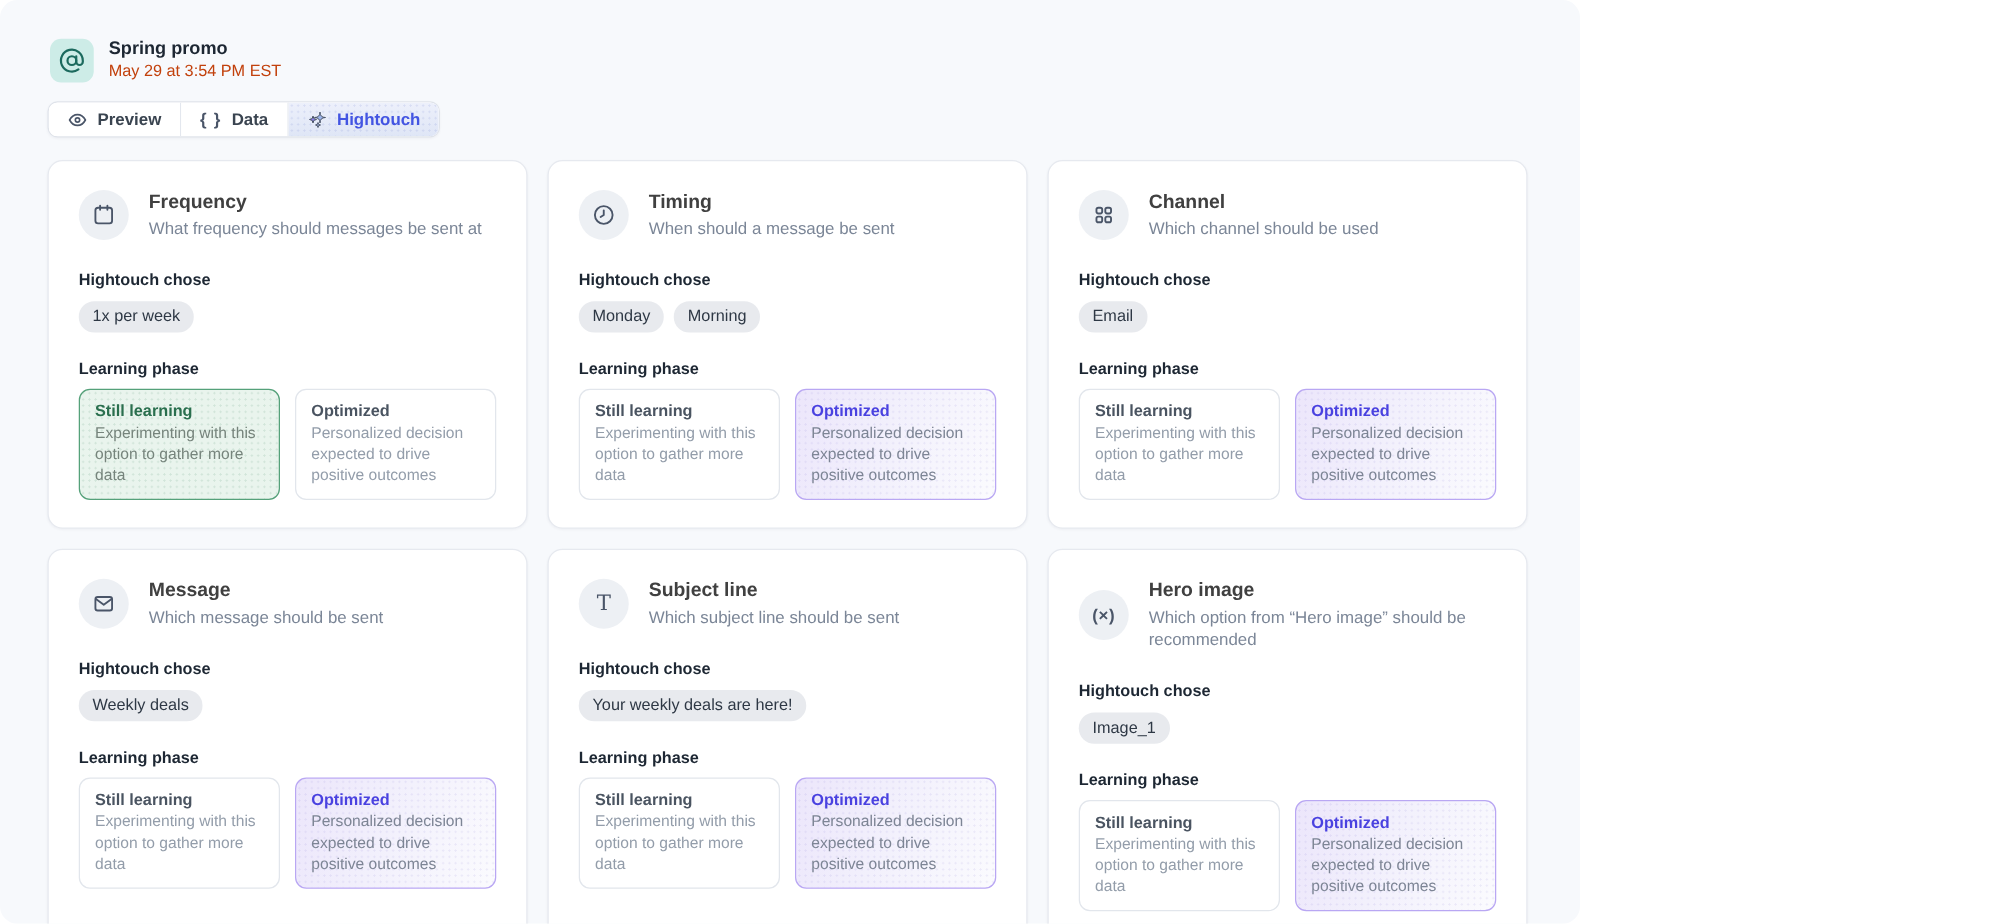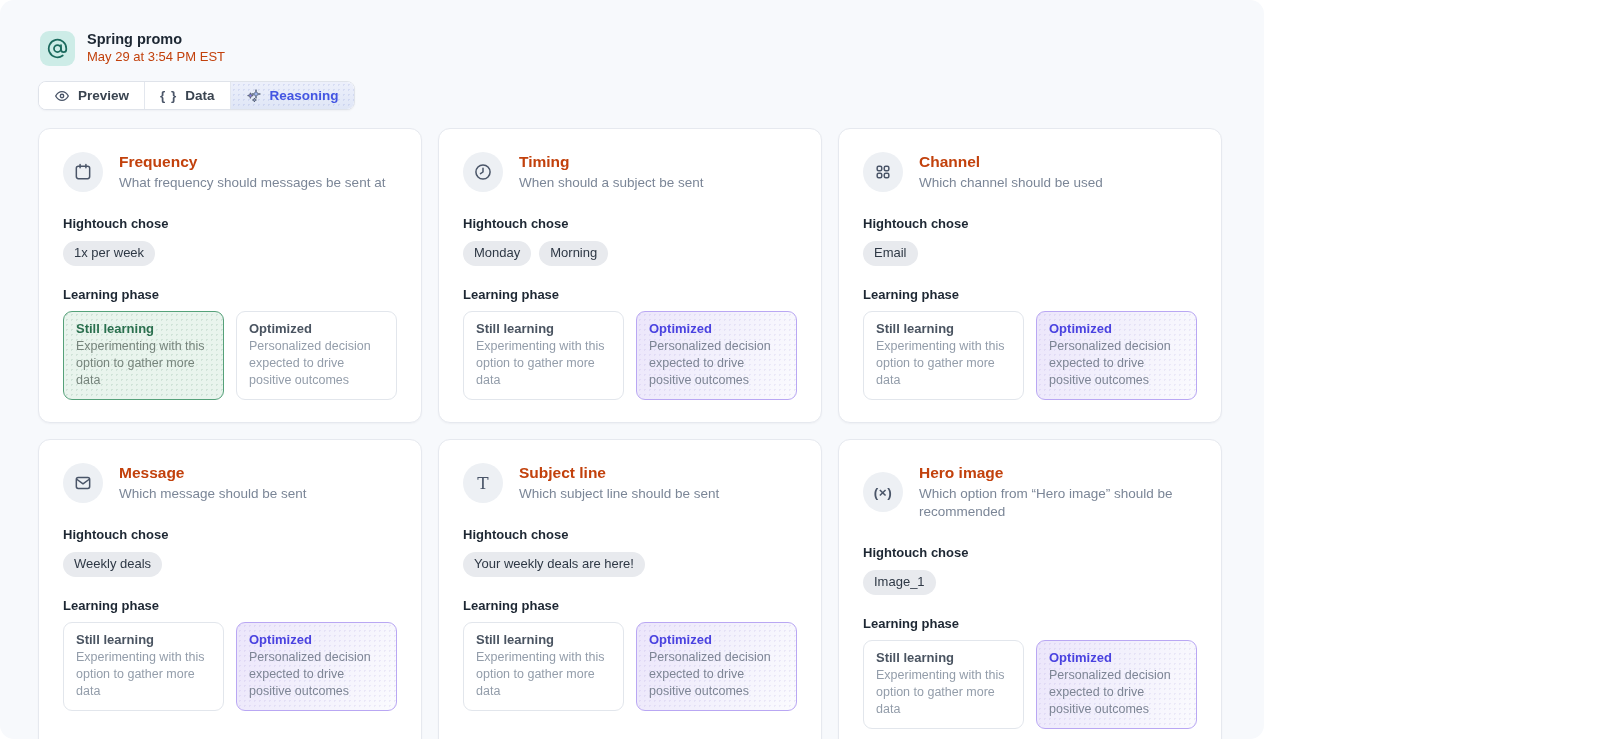--- a/index.html
+++ b/index.html
@@ -51,21 +51,21 @@
     box-shadow:0 1px 2px rgba(16,24,40,.04);
   }
   .card-head { display:flex; align-items:center; gap:16px; margin-bottom:24px; }
   .icon-circle {
     width:40px; height:40px; border-radius:50%; background:#edf0f4; flex:0 0 auto;
     display:flex; align-items:center; justify-content:center;
   }
   .icon-circle svg { width:20px; height:20px; stroke:#4a5568; }
   .icon-circle .tglyph { font-family:"DejaVu Serif", serif; font-size:17px; color:#4a5568; }
   .icon-circle .vglyph { font-size:13.5px; font-weight:600; color:#4a5568; letter-spacing:.5px; }
-  .card-title { font-size:15.5px; font-weight:700; color:#c2410c; line-height:1.3; }
+  .card-title { font-size:15.5px; font-weight:700; color:#404040; line-height:1.3; }
   .card-desc { font-size:13.5px; color:#7b8697; line-height:1.35; margin-top:2px; }
   .sec-label { font-size:13px; font-weight:700; color:#1d2733; margin-bottom:9px; }
   .chips { display:flex; gap:8px; margin-bottom:21px;margin-top:10px; }
   .chip {
     display:inline-block; background:#e8eaee; color:#2e3845; border-radius:999px;
     padding:4px 11px; font-size:13px; line-height:1.3; white-space:nowrap;
   }
   .options { display:flex; gap:12px; }
   .option {
     flex:1 1 0; border:1px solid #e2e6ec; border-radius:9px; background:#ffffff;
@@ -122,21 +122,21 @@
     <div class="tab">
       <span class="glyph">{ }</span>
       <span>Data</span>
     </div>
     <div class="tab active">
       <svg viewBox="0 0 20 20">
         <path fill="#9cb4ec" d="M12.5 2 Q12.5 7.5 18 7.5 Q12.5 7.5 12.5 13 Q12.5 7.5 7 7.5 Q12.5 7.5 12.5 2 Z"></path>
         <path fill="#8b7cf0" d="M5.5 6 Q5.5 9.5 9 9.5 Q5.5 9.5 5.5 13 Q5.5 9.5 2 9.5 Q5.5 9.5 5.5 6 Z"></path>
         <path fill="#aebdef" d="M10.5 12.5 Q10.5 15 13 15 Q10.5 15 10.5 17.5 Q10.5 15 8 15 Q10.5 15 10.5 12.5 Z"></path>
       </svg>
-      <span>Reasoning</span>
+      <span>Hightouch</span>
     </div>
   </div>
 
   
   <div class="grid">
 
     <section class="card">
       <div class="card-head">
         <div class="icon-circle">
           <svg viewBox="0 0 24 24" fill="none" stroke-width="1.8" stroke-linecap="round" stroke-linejoin="round">
@@ -169,21 +169,21 @@
     <section class="card">
       <div class="card-head">
         <div class="icon-circle">
           <svg viewBox="0 0 24 24" fill="none" stroke-width="1.8" stroke-linecap="round" stroke-linejoin="round">
             <circle cx="12" cy="12" r="8.5"></circle>
               <path d="M12 7.5V12l-3 2"></path>
           </svg>
         </div>
         <div>
           <h3 class="card-title">Timing</h3>
-          <p class="card-desc">When should a subject be sent</p>
+          <p class="card-desc">When should a message be sent</p>
         </div>
       </div>
       <div class="sec-label">Hightouch chose</div>
       <div class="chips">
         <span class="chip">Monday</span>
         <span class="chip">Morning</span>
       </div>
       <div class="sec-label">Learning phase</div>
       <div class="options">
         <div class="option">

